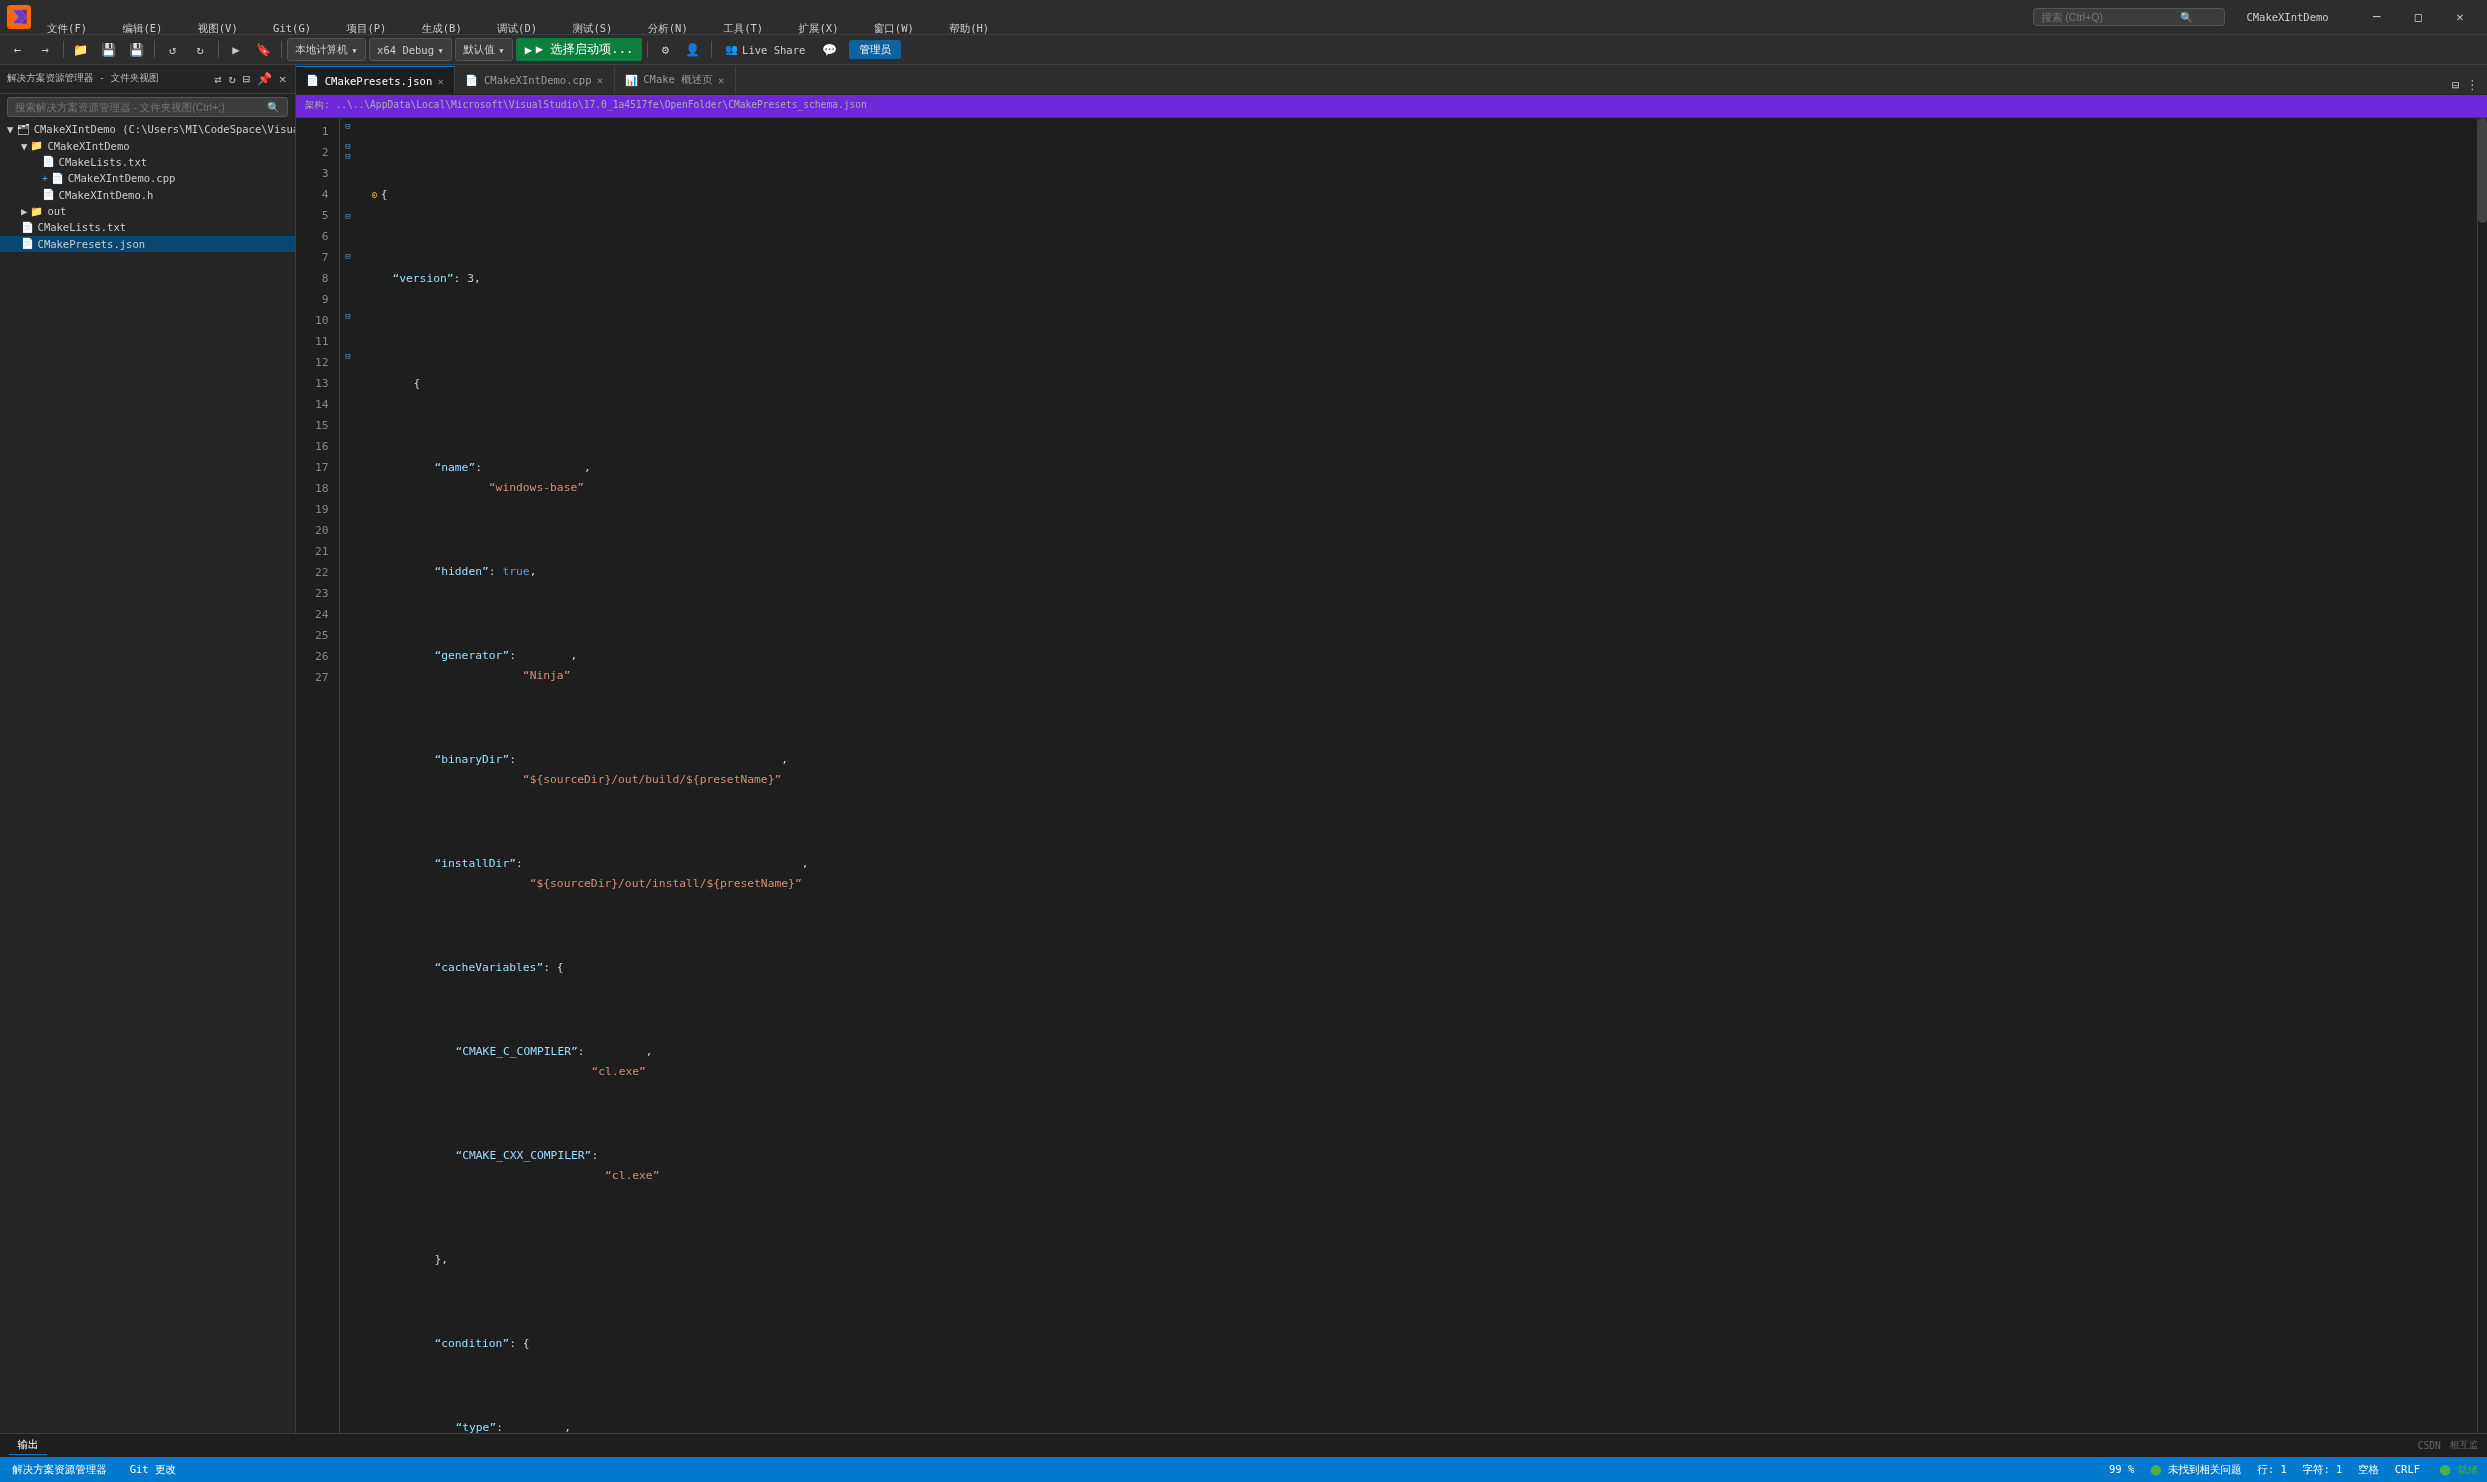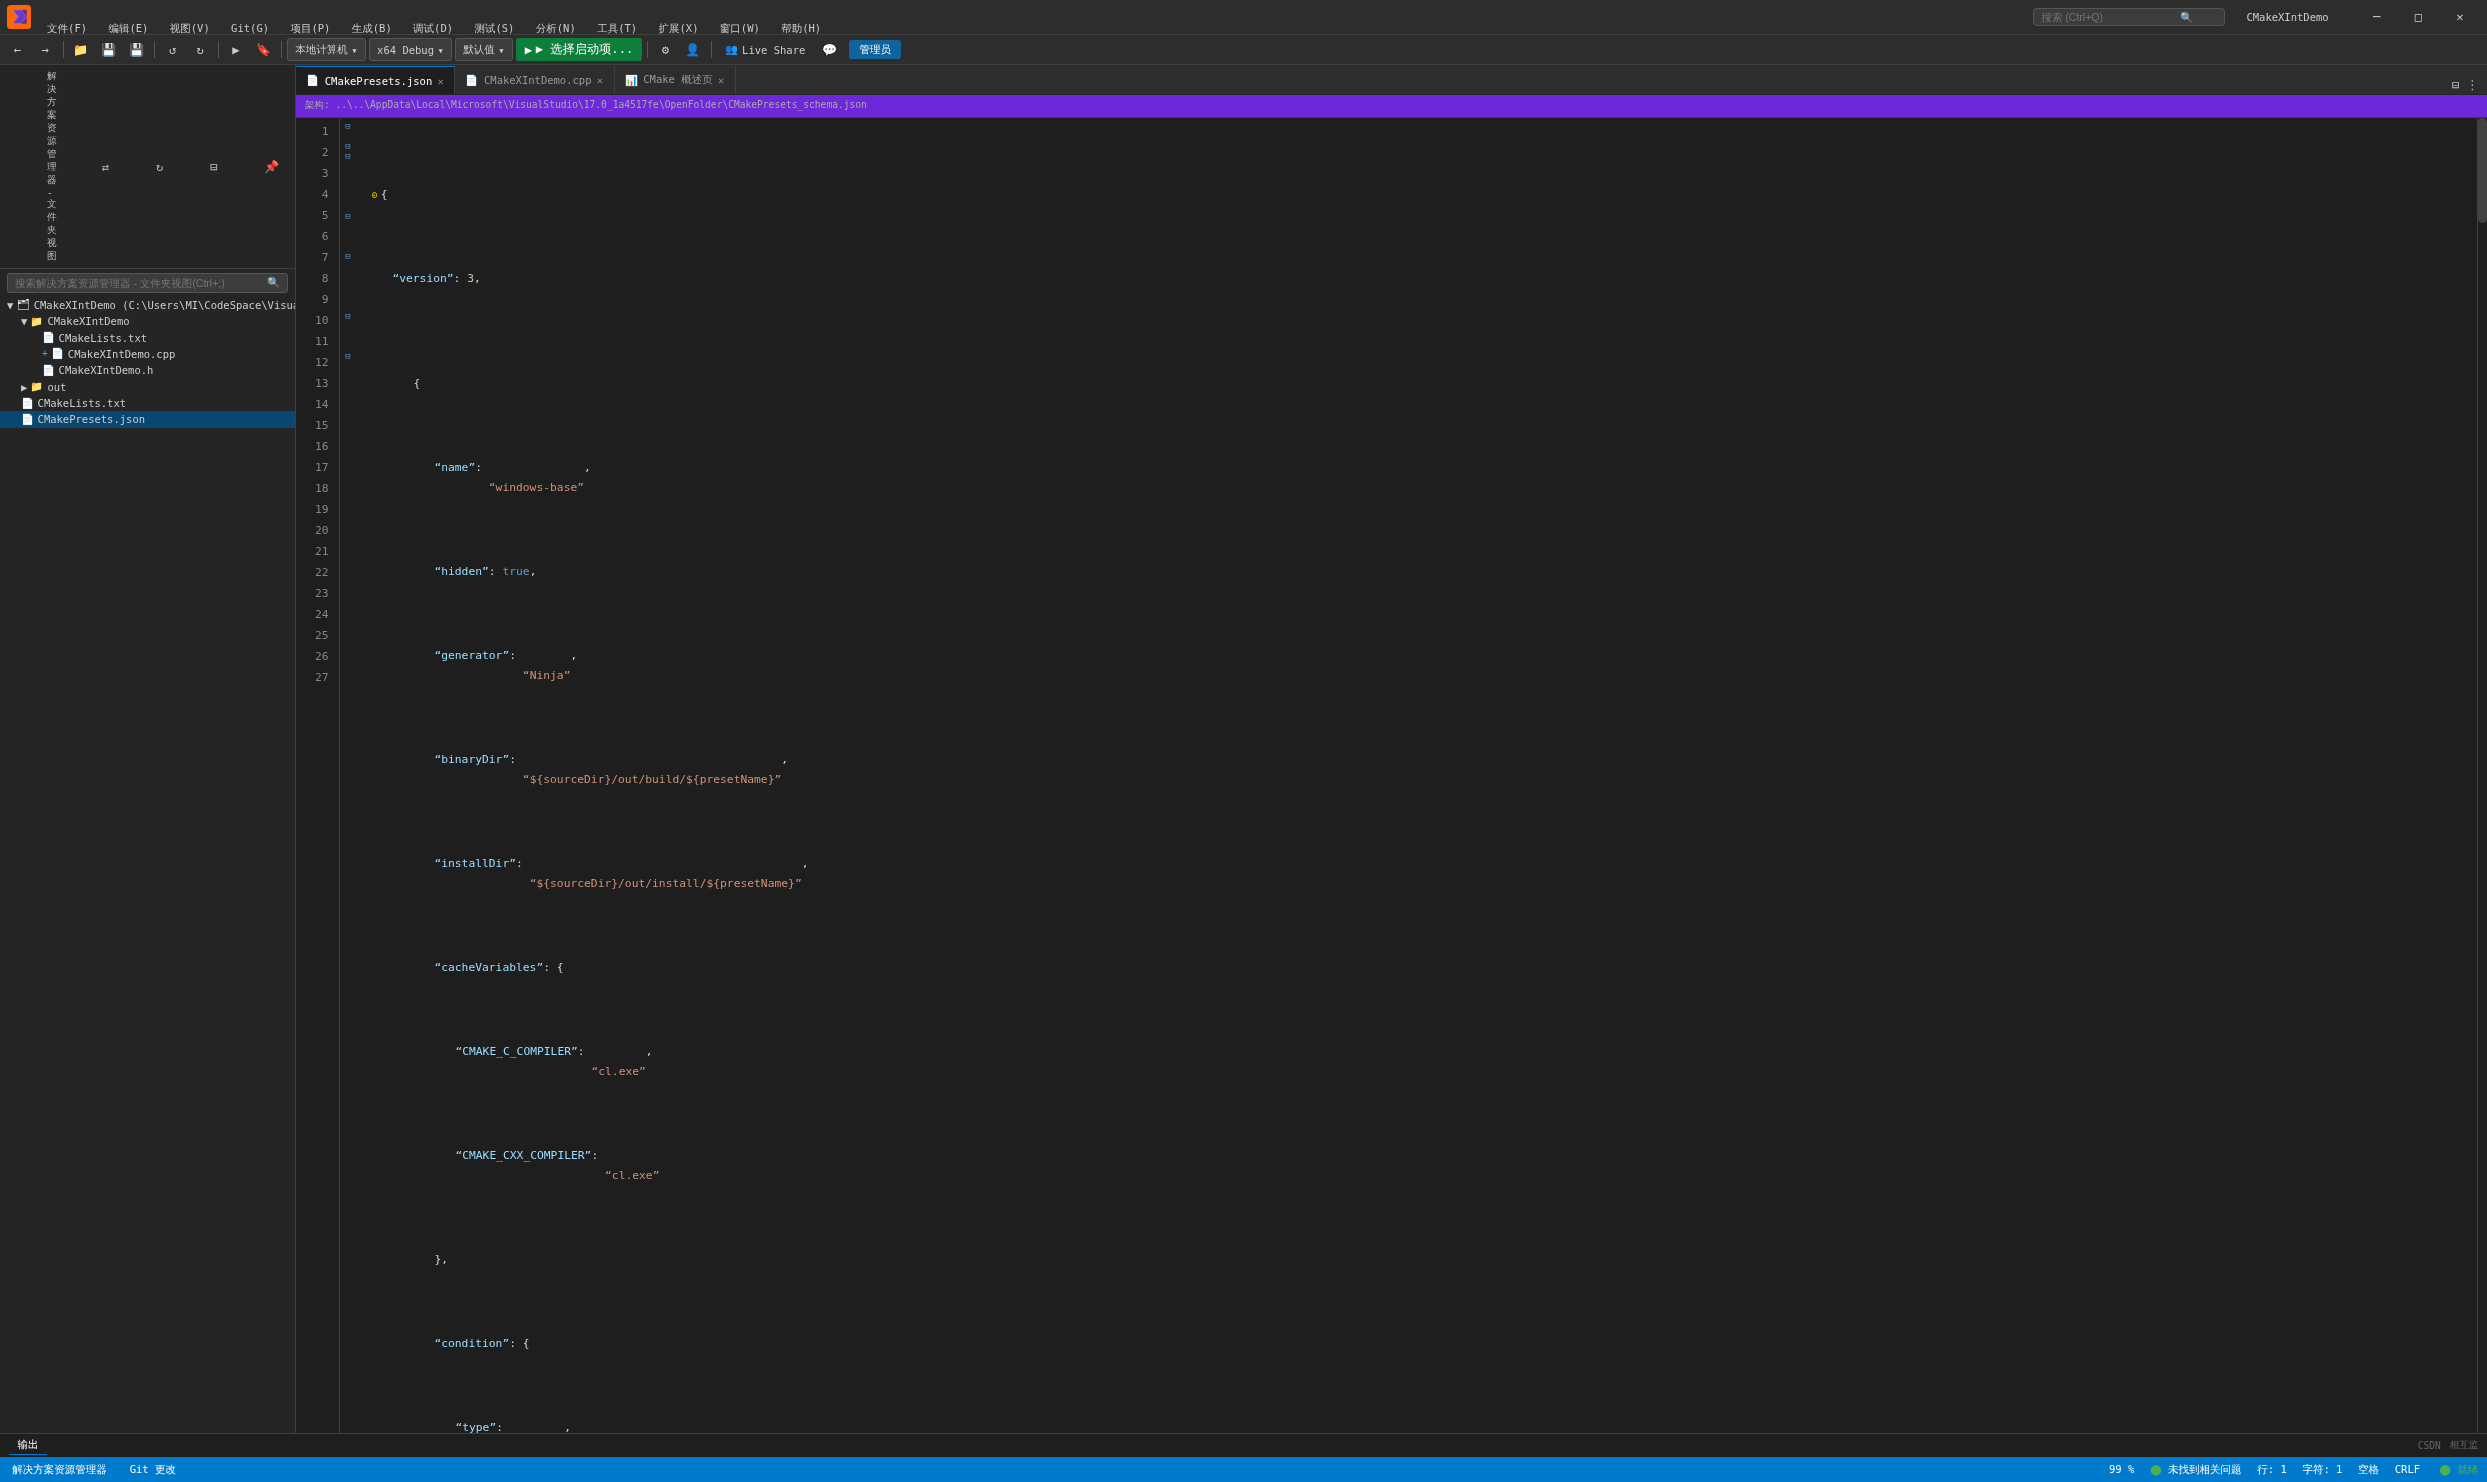--- a/index.html
+++ b/index.html
@@ -25,21 +25,21 @@
     }
     .title-icon {
       width: 24.4px;
       height: 24.4px;
       background: #ff6600;
       border-radius: 3.5px;
       display: flex; align-items: center; justify-content: center;
       color: white; font-size: 12.2px; font-weight: bold;
     }
     .title-menu {
-      display: flex; gap: 4px; margin-top: 23px;
+      display: flex; gap: 18px; margin-top: 23px;
     }
     .title-menu-item {
       padding: 3.5px 8.7px;
       color: #cccccc;
       cursor: pointer;
       border-radius: 2.6px;
       font-size: 10.5px;
     }
     .title-search {
       display: flex; align-items: center;
@@ -112,21 +112,21 @@
       flex-direction: column;
       border-right: 0.9px solid #3f3f3f;
     }
     #sidebar-header {
       display: flex; align-items: center;
       padding: 5.2px 7px;
       font-size: 9.6px; color: #bbb;
       border-bottom: 0.9px solid #3f3f3f;
       gap: 3.5px;
     }
-    #sidebar-header span { flex: 1; margin-left: 40px; }
+    #sidebar-header span { flex: 1; }
     .sidebar-header-icons { display: flex; gap: 3.5px; }
     .sidebar-icon { cursor: pointer; color: #bbb; font-size: 12.2px; padding: 1.7px; }
     #sidebar-search {
       display: flex; align-items: center;
       margin: 3.5px 7px;
       background: #3c3c3c;
       border: 0.9px solid #555; border-radius: 2.6px;
       padding: 2.6px 7px;
     }
     #sidebar-search input {

